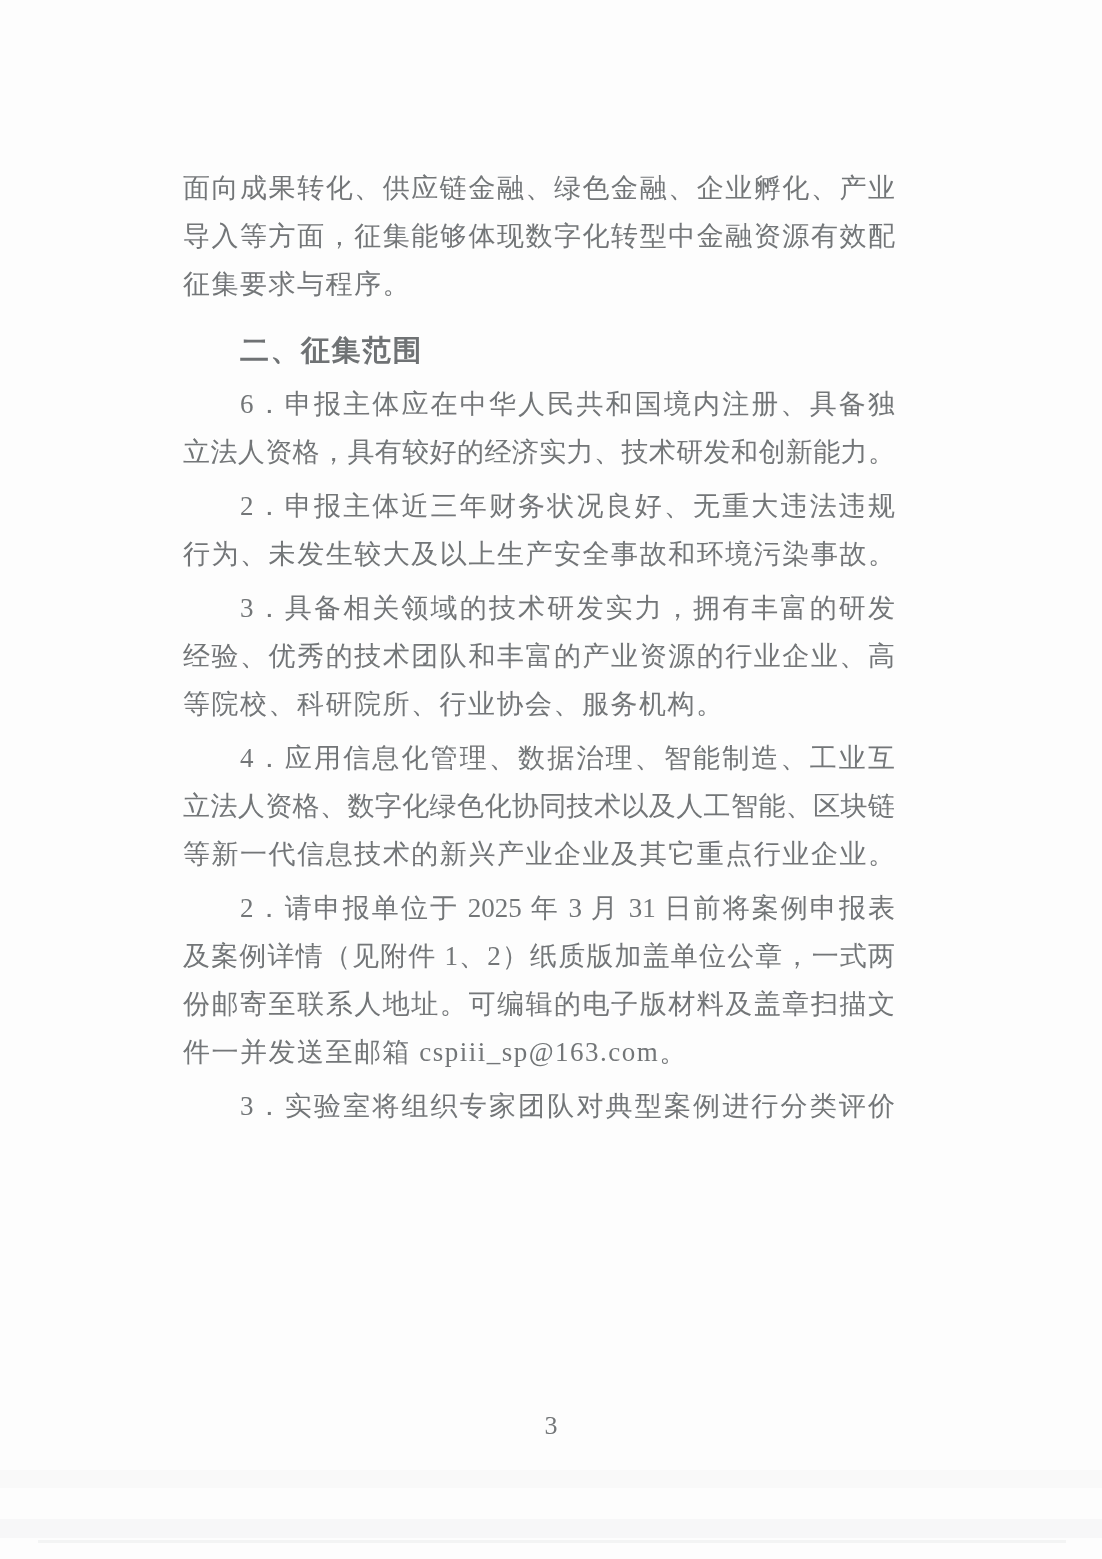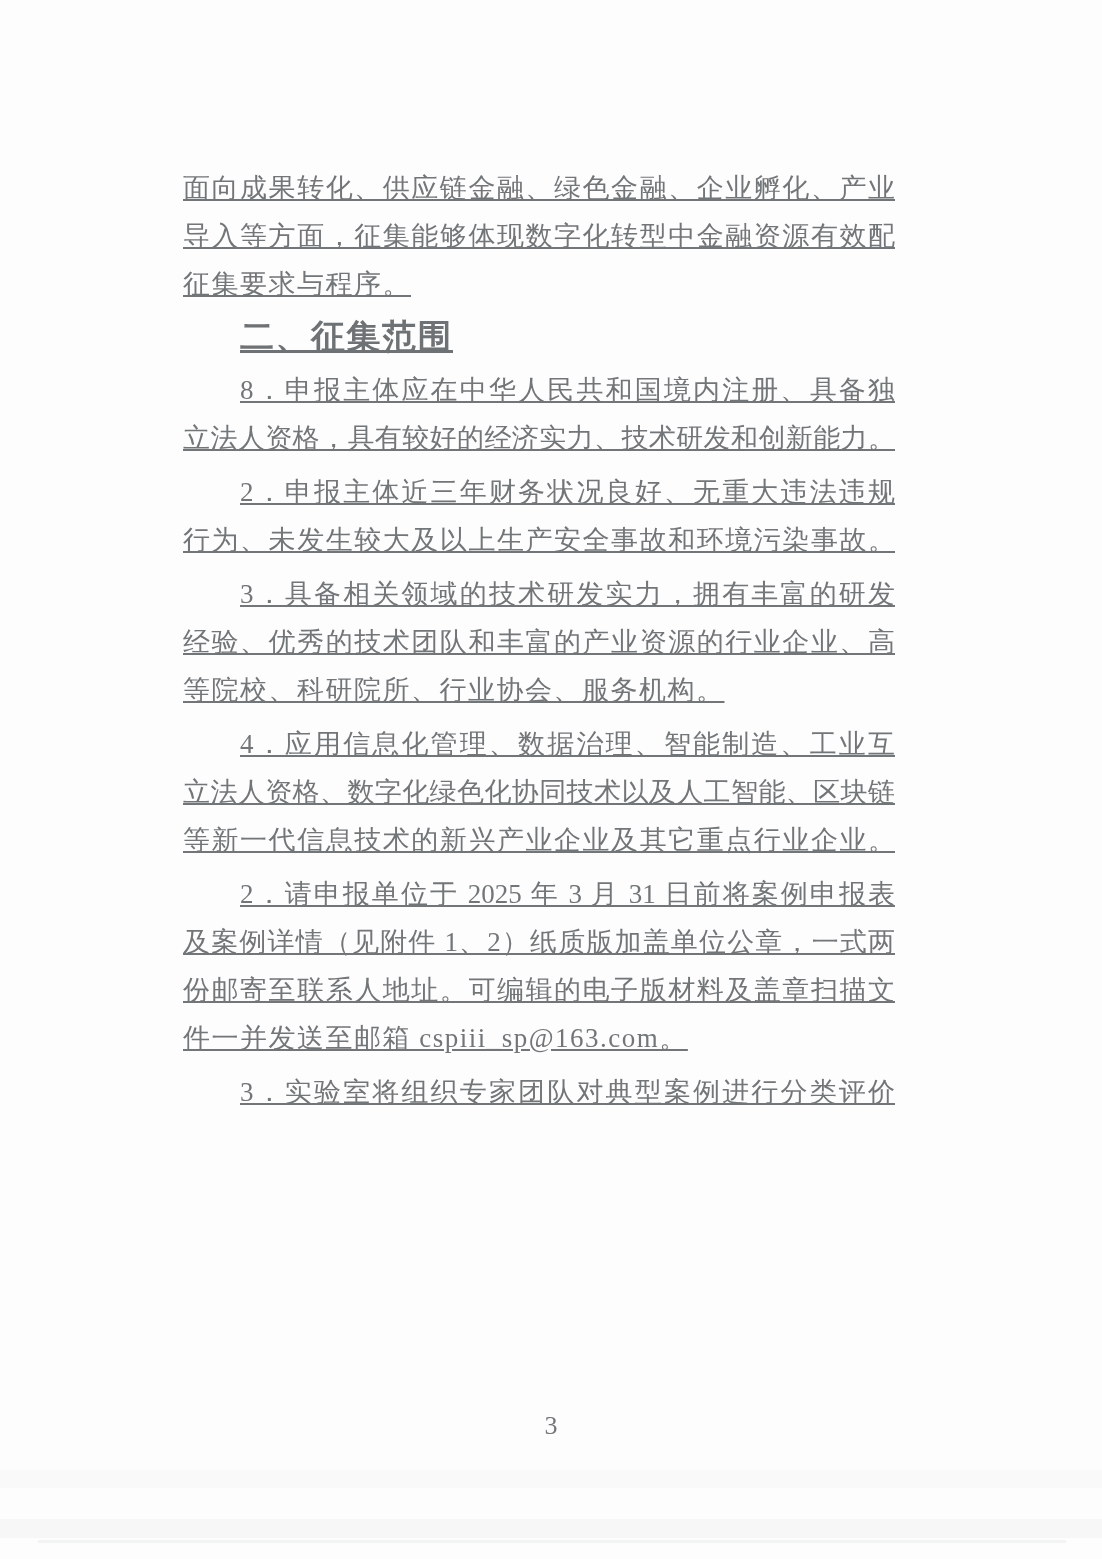--- a/index.html
+++ b/index.html
@@ -19,32 +19,31 @@
     position: absolute;
     left: 183px;
     top: 164px;
     width: 712px;
     color: var(--text-color, #737678);
     font-size: 27px;
   }
   .block { margin-top: 6px; }
   .block:first-child { margin-top: 0; }
   .block.heading {
-    margin-top: 4px;
+    margin-top: 18px;
     font-family: "Liberation Sans", "DejaVu Sans", sans-serif;
     font-weight: bold;
-    font-size: 34px;
+    font-size: 29px;
     color: var(--heading-color, #6f7274);
     letter-spacing: 1px;
   }
   .line {
     line-height: 48px;
     letter-spacing: 1.5px;
     white-space: normal;
-    text-decoration: underline;
   }
   
   .line.fill {
     letter-spacing: 0;
     text-align: justify;
     text-align-last: justify;
     text-justify: inter-character;
   }
   
   .line.indent { padding-left: 57px; }
@@ -78,21 +77,21 @@
 <main class="doc-body" id="doc-body">
     <div class="block body">
       <div class="line fill">面向成果转化、供应链金融、绿色金融、企业孵化、产业</div>
       <div class="line fill">导入等方面，征集能够体现数字化转型中金融资源有效配</div>
       <div class="line">征集要求与程序。</div>
     </div>
     <div class="block heading">
       <div class="line indent">二、征集范围</div>
     </div>
     <div class="block body">
-      <div class="line fill indent">8．申报主体应在中华人民共和国境内注册、具备独</div>
+      <div class="line fill indent">6．申报主体应在中华人民共和国境内注册、具备独</div>
       <div class="line fill">立法人资格，具有较好的经济实力、技术研发和创新能力。</div>
     </div>
     <div class="block body">
       <div class="line fill indent">2．申报主体近三年财务状况良好、无重大违法违规</div>
       <div class="line fill">行为、未发生较大及以上生产安全事故和环境污染事故。</div>
     </div>
     <div class="block body">
       <div class="line fill indent">3．具备相关领域的技术研发实力，拥有丰富的研发</div>
       <div class="line fill">经验、优秀的技术团队和丰富的产业资源的行业企业、高</div>
       <div class="line">等院校、科研院所、行业协会、服务机构。</div>

